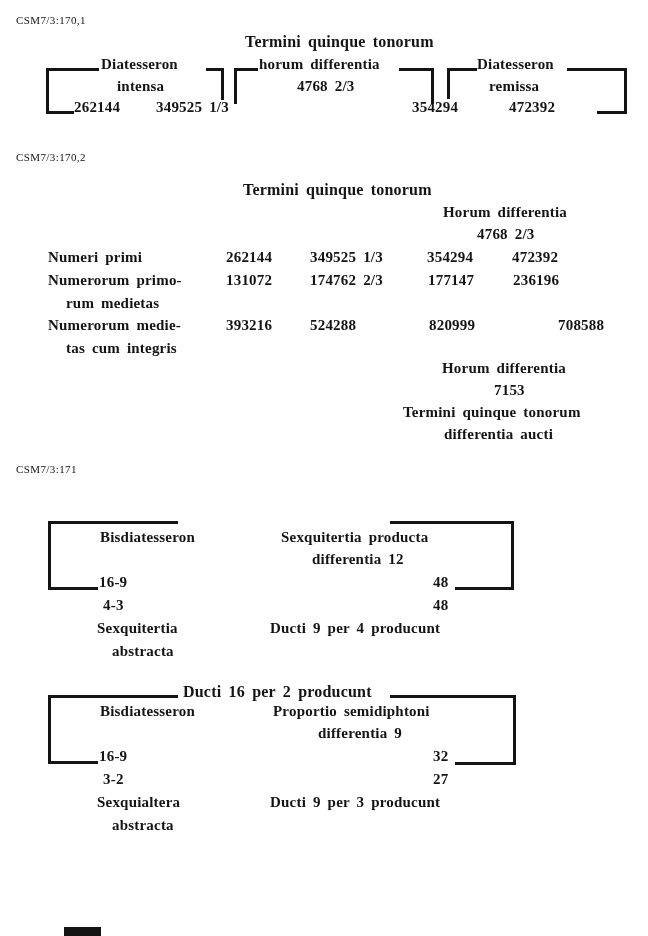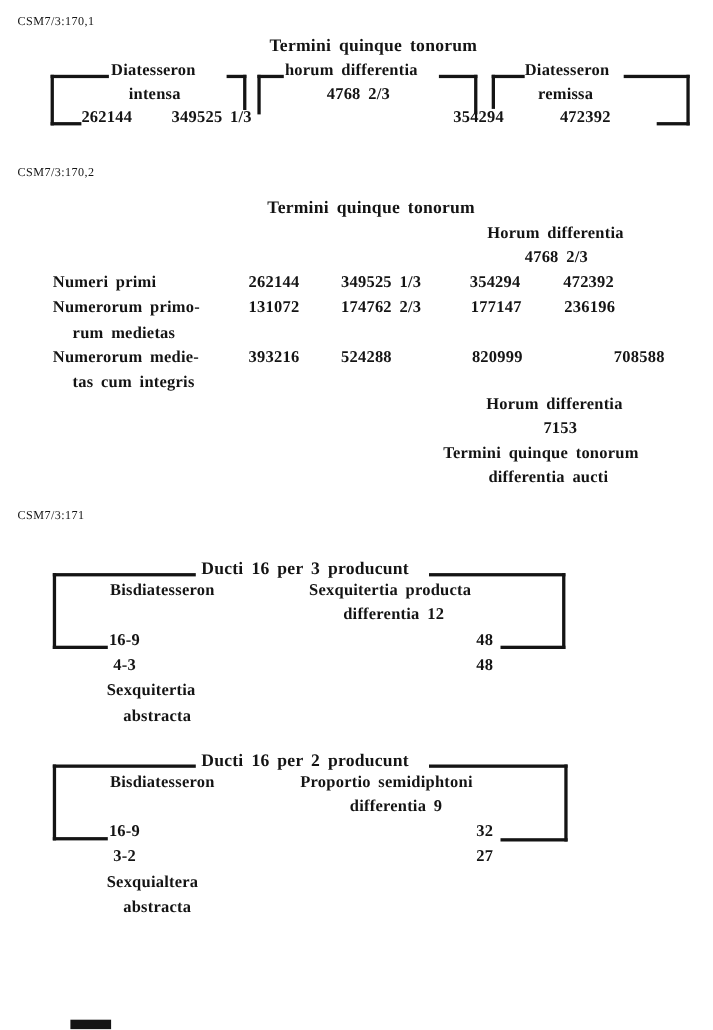--- a/index.html
+++ b/index.html
@@ -80,51 +80,52 @@
   <div class="t" style="left:514px;top:317px;margin-left:44px;">708588</div>
   <div class="t" style="left:66px;top:340px;">tas cum integris</div>
 
   <div class="t" style="left:442px;top:360px;">Horum differentia</div>
   <div class="t" style="left:494px;top:382px;">7153</div>
   <div class="t" style="left:403px;top:404px;">Termini quinque tonorum</div>
   <div class="t" style="left:444px;top:426px;">differentia aucti</div>
 
   <div class="sm" style="left:16px;top:463px;">CSM7/3:171</div>
 
-  <div class="t b" style="left:183px;top:510px;">Ducti 16 per 3 producunt</div>
   <div class="hl" style="left:48px;top:521px;width:130px;"></div>
   <div class="hl" style="left:390px;top:521px;width:124px;"></div>
   <div class="vl" style="left:48px;top:521px;height:69px;"></div>
   <div class="vl" style="left:511px;top:521px;height:69px;"></div>
   <div class="hl" style="left:48px;top:587px;width:50px;"></div>
   <div class="hl" style="left:455px;top:587px;width:59px;"></div>
 
   <div class="t" style="left:100px;top:529px;">Bisdiatesseron</div>
   <div class="t" style="left:281px;top:529px;">Sexquitertia producta</div>
   <div class="t" style="left:312px;top:551px;">differentia 12</div>
   <div class="t" style="left:99px;top:574px;">16-9</div>
   <div class="t" style="left:433px;top:574px;">48</div>
   <div class="t" style="left:103px;top:597px;">4-3</div>
   <div class="t" style="left:433px;top:597px;">48</div>
   <div class="t" style="left:97px;top:620px;">Sexquitertia</div>
+  <div class="t" style="left:270px;top:620px;">Ducti 9 per 4 producunt</div>
   <div class="t" style="left:112px;top:643px;">abstracta</div>
 
   <div class="t b" style="left:183px;top:684px;text-align:right;">Ducti 16 per 2 producunt</div>
   <div class="hl" style="left:48px;top:695px;width:130px;"></div>
   <div class="hl" style="left:390px;top:695px;width:126px;"></div>
   <div class="vl" style="left:48px;top:695px;height:69px;"></div>
   <div class="vl" style="left:513px;top:695px;height:70px;"></div>
   <div class="hl" style="left:48px;top:761px;width:50px;"></div>
   <div class="hl" style="left:455px;top:762px;width:61px;"></div>
 
   <div class="t" style="left:100px;top:703px;">Bisdiatesseron</div>
   <div class="t" style="left:273px;top:703px;">Proportio semidiphtoni</div>
   <div class="t" style="left:318px;top:725px;">differentia 9</div>
   <div class="t" style="left:99px;top:748px;">16-9</div>
   <div class="t" style="left:433px;top:748px;">32</div>
   <div class="t" style="left:103px;top:771px;">3-2</div>
   <div class="t" style="left:433px;top:771px;">27</div>
   <div class="t" style="left:97px;top:794px;">Sexquialtera</div>
+  <div class="t" style="left:270px;top:794px;">Ducti 9 per 3 producunt</div>
   <div class="t" style="left:112px;top:817px;">abstracta</div>
 
   <div class="mark" style="left:64px;top:927px;width:37px;height:9px;"></div>
 
 </div>
 
 </body></html>

